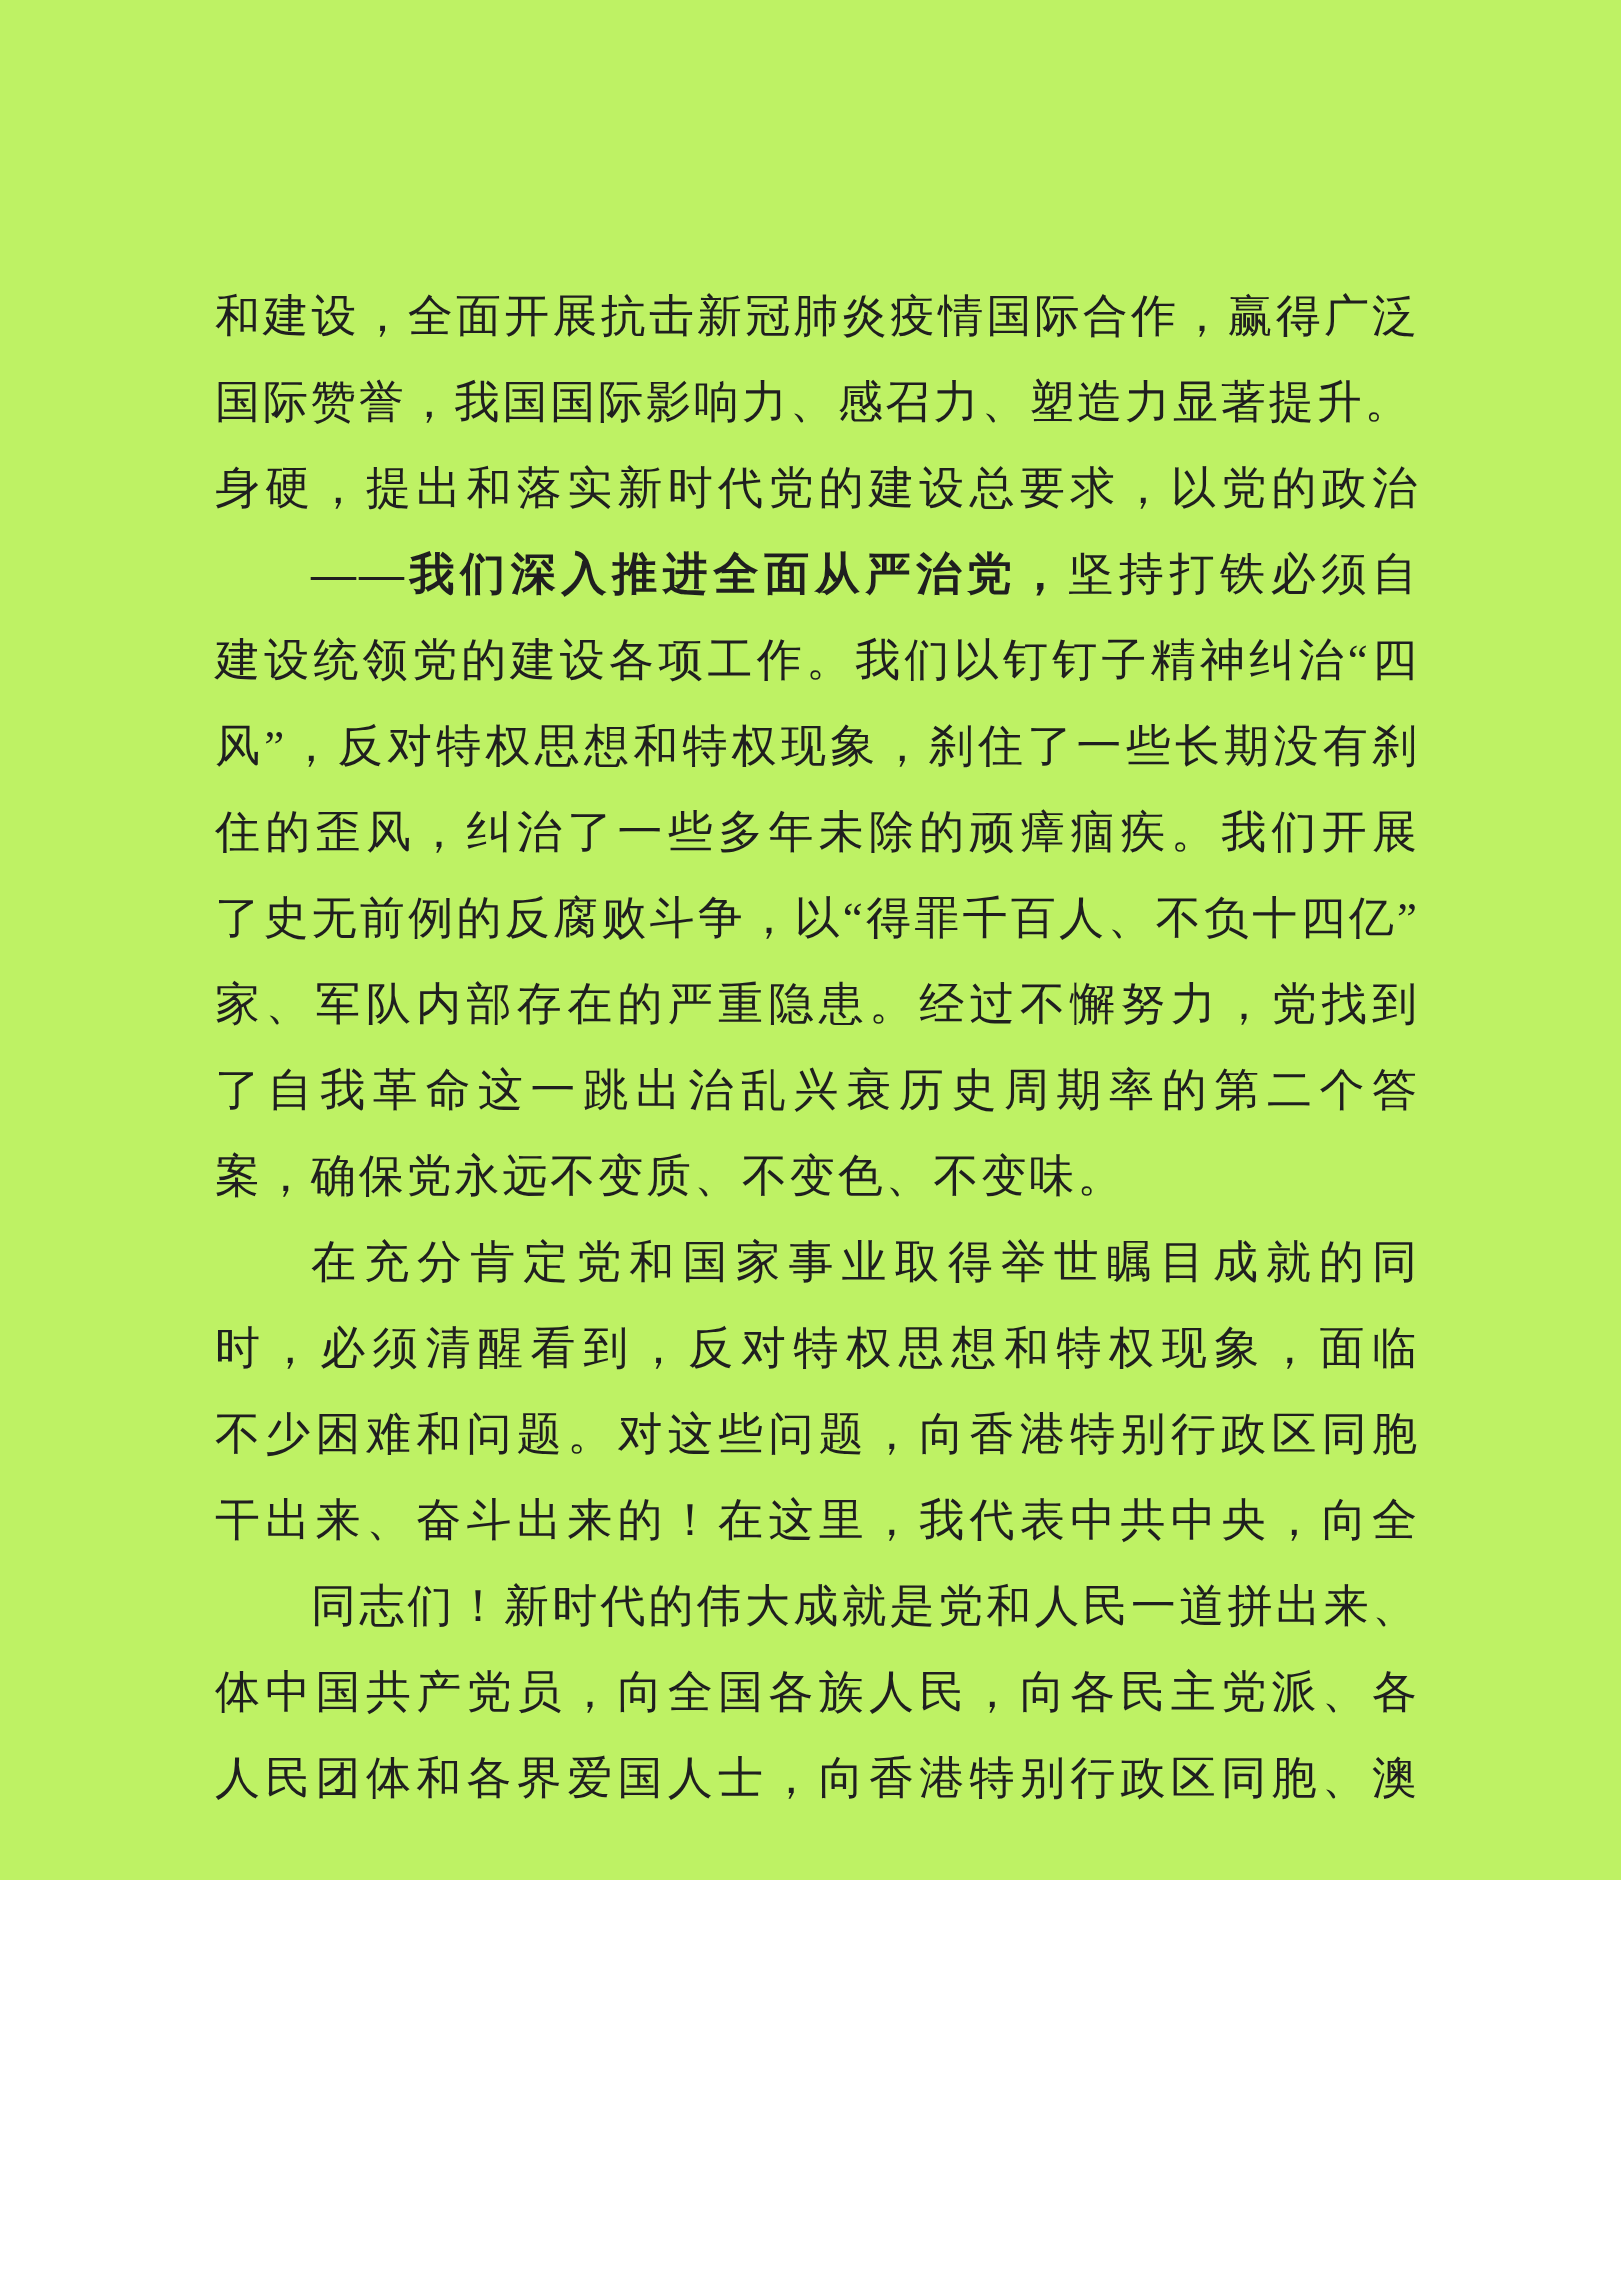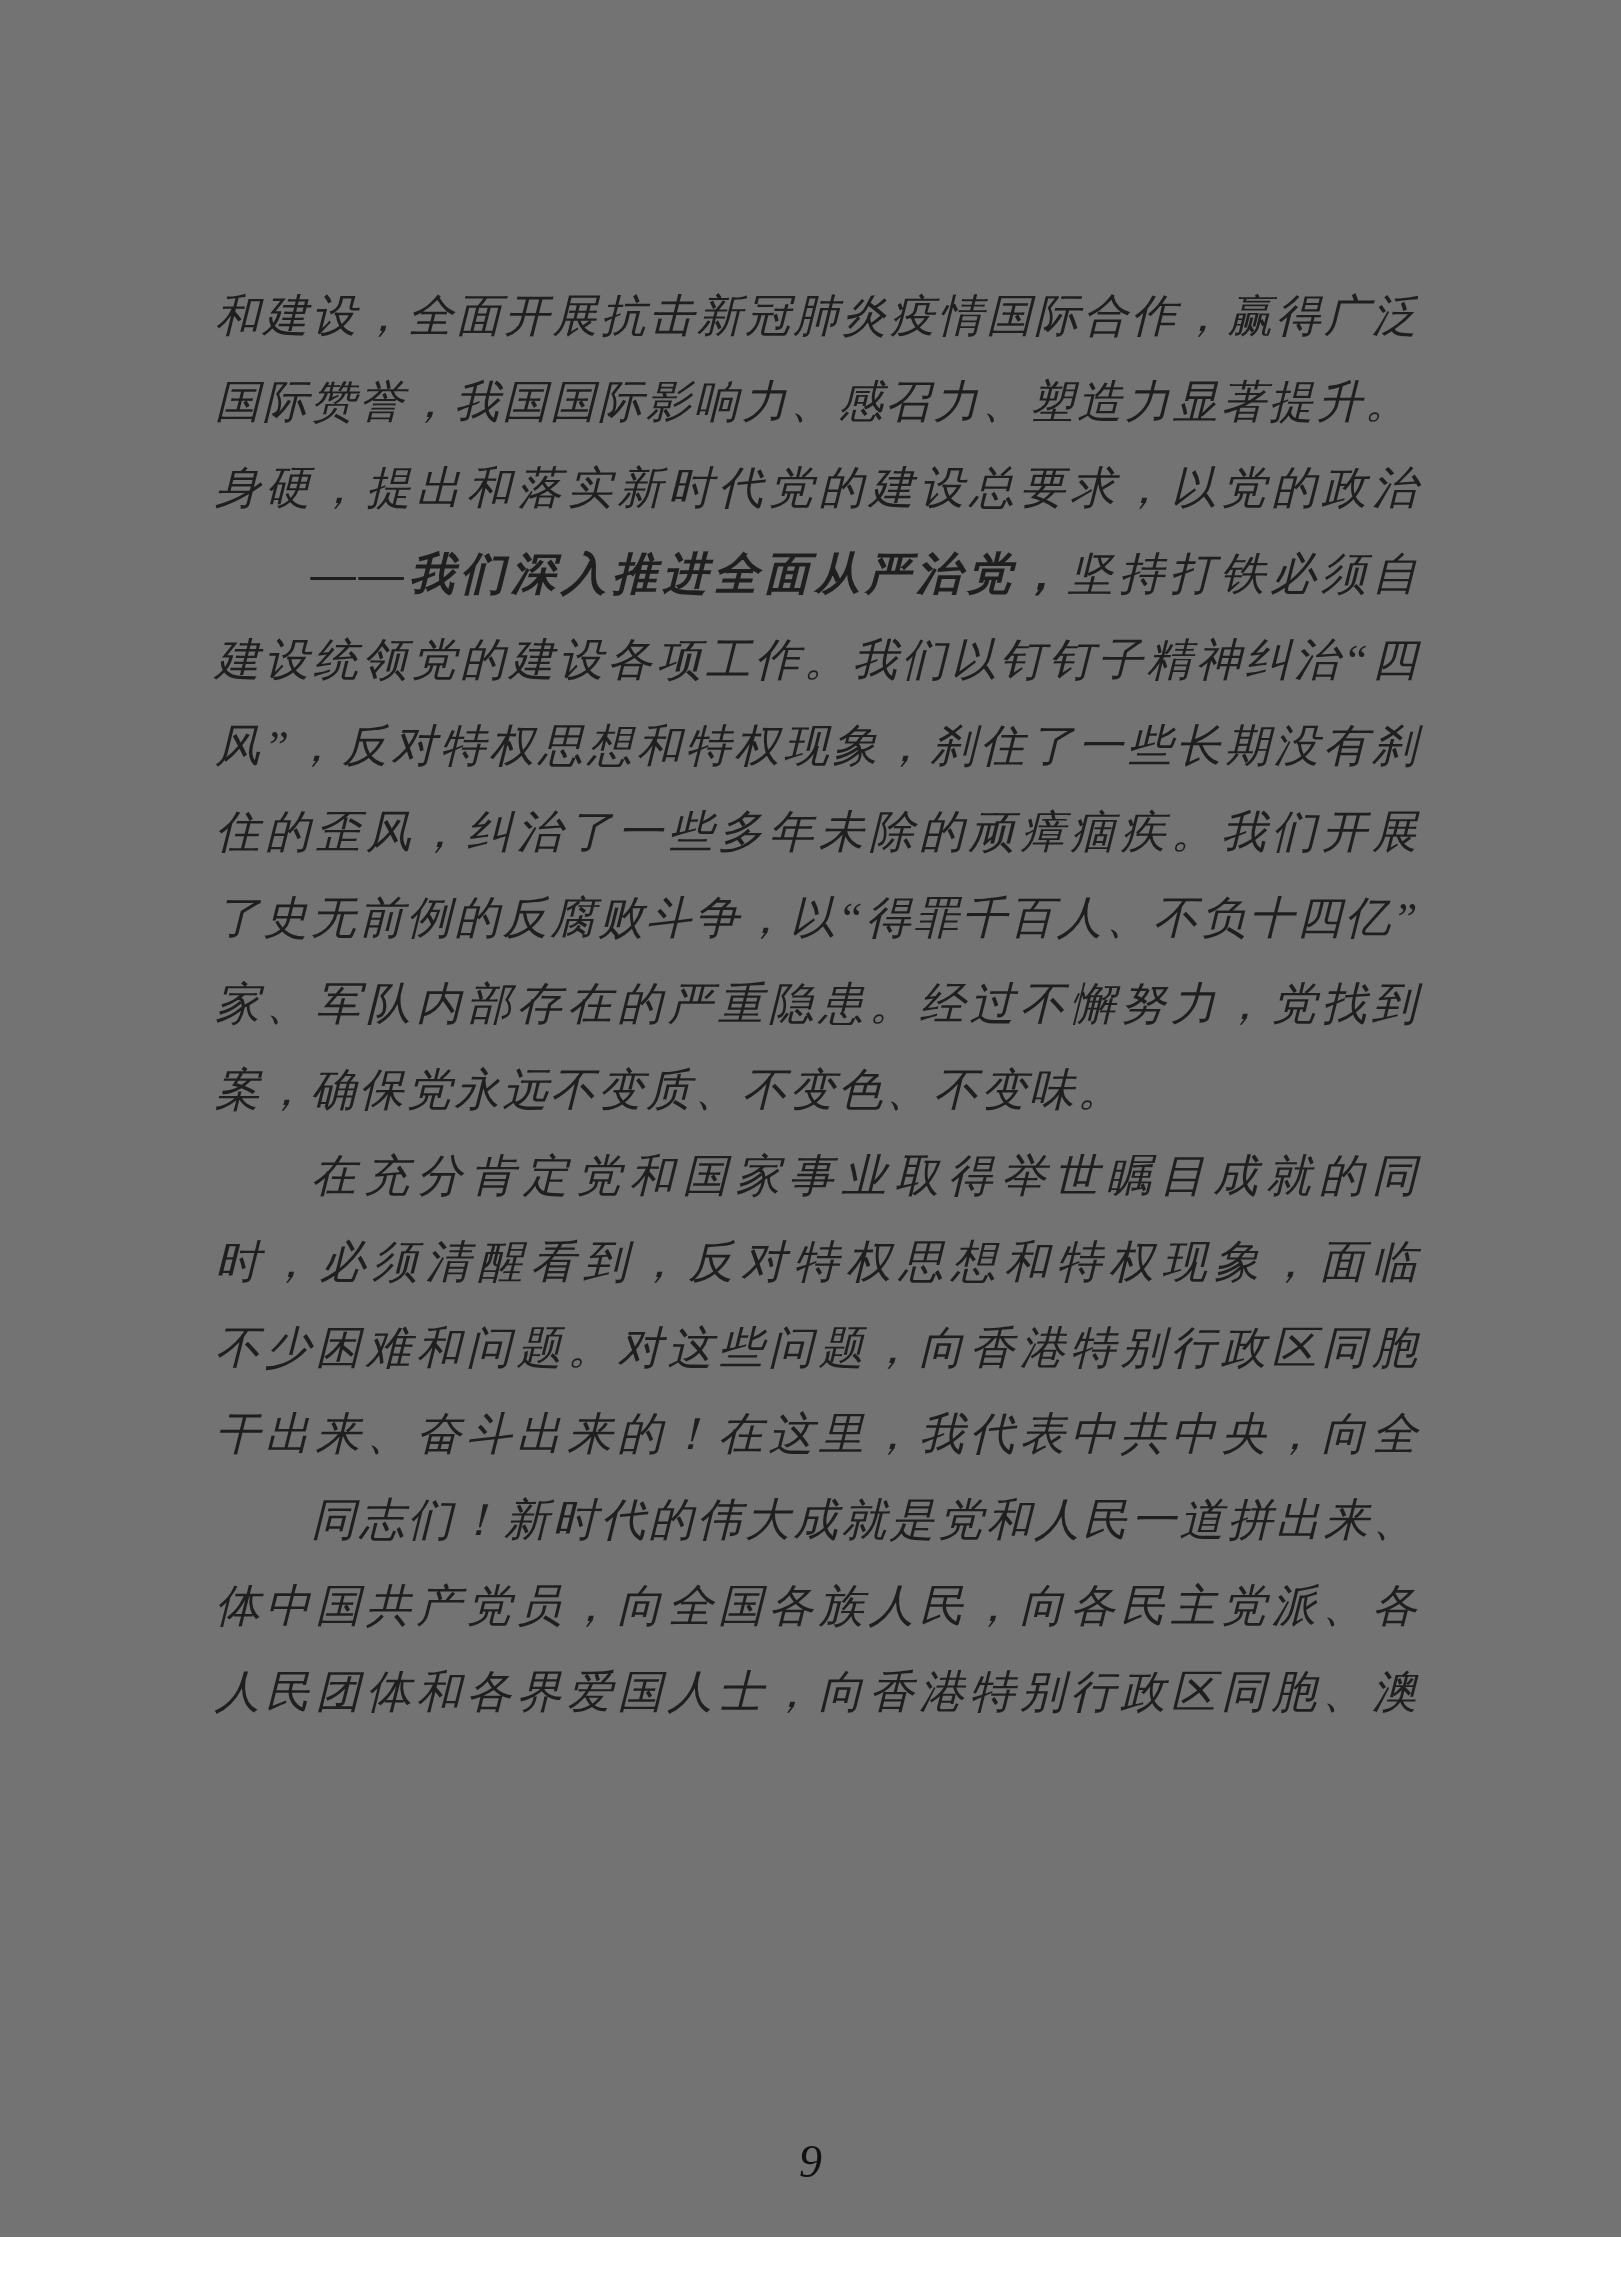--- a/index.html
+++ b/index.html
@@ -2,24 +2,23 @@
 <html><head>
 <meta charset="utf-8">
 <style>
   html, body {
     margin: 0;
     padding: 0;
   }
   .page {
     position: relative;
     width: 1621px;
-    height: 2237px;
-    background: #737373;
+    height: 1880px;
+    background: #bef264;
     overflow: hidden;
-    font-style: italic;
   }
   .text-block {
     position: absolute;
     left: 215px;
     top: 273px;
     width: 1205px;
     font-family: "Liberation Serif", "DejaVu Serif", serif;
     font-size: 45px;
     line-height: 86px;
     letter-spacing: 2.9px;
@@ -61,20 +60,21 @@
   <div class="text-block">
     <div class="line">和建设，全面开展抗击新冠肺炎疫情国际合作，赢得广泛</div>
     <div class="line end">国际赞誉，我国国际影响力、感召力、塑造力显著提升。</div>
     <div class="line">身硬，提出和落实新时代党的建设总要求，以党的政治</div>
     <div class="line indent"><span class="bold">——我们深入推进全面从严治党，</span><span>坚持打铁必须自</span></div>
     <div class="line">建设统领党的建设各项工作。我们以钉钉子精神纠治“四</div>
     <div class="line">风”，反对特权思想和特权现象，刹住了一些长期没有刹</div>
     <div class="line">住的歪风，纠治了一些多年未除的顽瘴痼疾。我们开展</div>
     <div class="line">了史无前例的反腐败斗争，以“得罪千百人、不负十四亿”</div>
     <div class="line">家、军队内部存在的严重隐患。经过不懈努力，党找到</div>
+    <div class="line">了自我革命这一跳出治乱兴衰历史周期率的第二个答</div>
     <div class="line end">案，确保党永远不变质、不变色、不变味。</div>
     <div class="line indent">在充分肯定党和国家事业取得举世瞩目成就的同</div>
     <div class="line">时，必须清醒看到，反对特权思想和特权现象，面临</div>
     <div class="line">不少困难和问题。对这些问题，向香港特别行政区同胞</div>
     <div class="line">干出来、奋斗出来的！在这里，我代表中共中央，向全</div>
     <div class="line indent">同志们！新时代的伟大成就是党和人民一道拼出来、</div>
     <div class="line">体中国共产党员，向全国各族人民，向各民主党派、各</div>
     <div class="line">人民团体和各界爱国人士，向香港特别行政区同胞、澳</div>
   </div>
   <div class="page-number">9</div>

